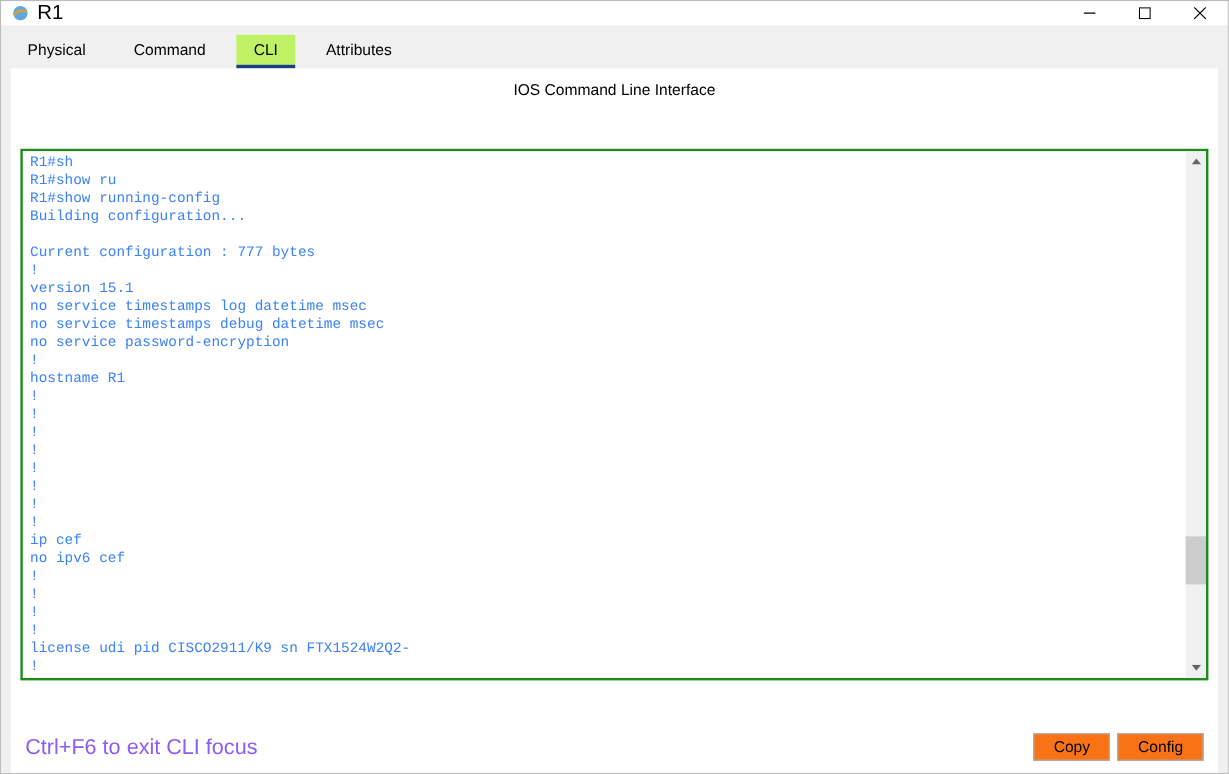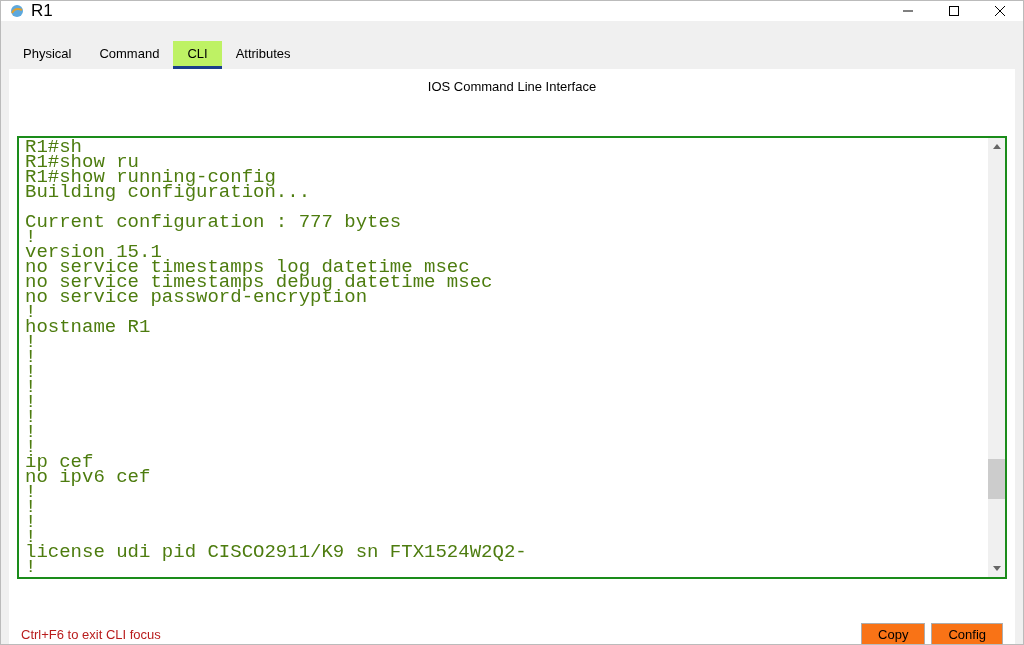--- a/index.html
+++ b/index.html
@@ -51,23 +51,22 @@
     }
     .content-area {
       flex: 1;
       background: #f0f0f0;
       padding: 8px 8px 0 8px;
       display: flex;
       flex-direction: column;
     }
     .tabs {
       display: flex;
-      gap: 0;
-      background: #f0f0f0;
-      margin-top: 12px;
+      gap: 12px;
+      background: #f0f0f0;
     }
     .tab {
       padding: 5px 14px;
       font-size: 13px;
       color: #000;
       cursor: default;
       background: #f0f0f0;
     }
     .tab.active {
       background: #bef264;
@@ -94,23 +93,23 @@
       position: relative;
       border: 2px solid #1a8c1a;
       display: flex;
       overflow: hidden;
     }
     .terminal {
       flex: 1;
       background: #fff;
       padding: 2px 6px;
       font-family: "Courier New", monospace;
-      font-size: 19px;
+      font-size: 12px;
       line-height: 15px;
-      color: #4d7c0f;
+      color: #3b82f6;
       white-space: pre;
       overflow: hidden;
     }
     .scrollbar {
       width: 17px;
       background: #f0f0f0;
       position: relative;
       display: flex;
       flex-direction: column;
     }
@@ -132,22 +131,22 @@
       background: #ccc;
       top: 75%;
       height: 10%;
     }
     .bottom-row {
       display: flex;
       align-items: center;
       padding: 8px 4px 8px 4px;
     }
     .hint-text {
-      font-size: 13px;
-      color: #b91c1c;
+      font-size: 18px;
+      color: #8b5cf6;
     }
     .btn {
       margin-left: 6px;
       padding: 3px 16px;
       font-size: 13px;
       background: #f97316;
       border: 1px solid #adadad;
       cursor: default;
     }
     .status-bar {

